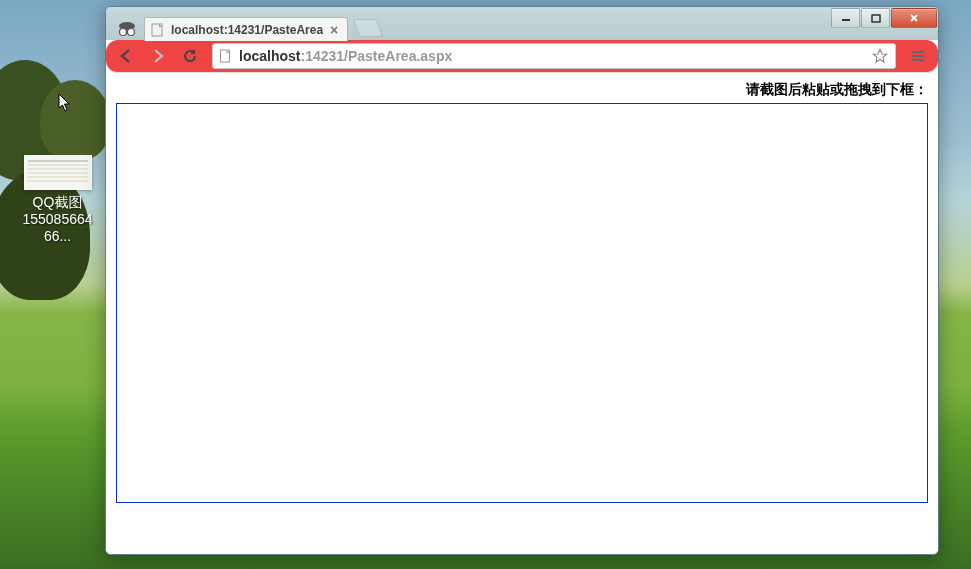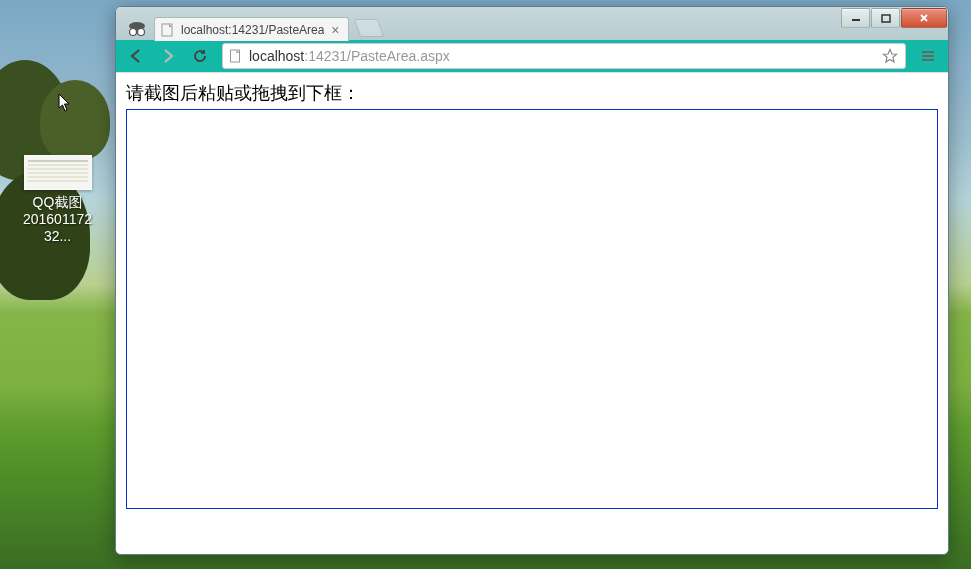--- a/index.html
+++ b/index.html
@@ -80,29 +80,30 @@
       position: absolute;
       left: 58px;
       top: 93px;
       pointer-events: none;
       z-index: 10;
     }
     
     
     .browser-window {
       position: absolute;
-      left: 115px;
+      left: 105px;
       top: 6px;
       width: 834px;
       height: 549px;
       background: #fff;
       border: 1px solid #5a8090;
       border-radius: 6px;
       box-shadow: 0 4px 20px rgba(0,0,0,0.35);
       overflow: hidden;
+      font-weight: bold;
     }
     
     
     .titlebar {
       height: 33px;
       background: linear-gradient(to bottom, #c8d8dc 0%, #b8ccd0 100%);
       position: relative;
       display: flex;
       align-items: flex-end;
     }
@@ -193,26 +194,27 @@
     .winctl.close {
       width: 46px;
       background: linear-gradient(to bottom, #e89080, #d05030);
       color: #fff;
       box-shadow: inset 0 1px 0 rgba(255,255,255,0.3);
     }
     
     
     .toolbar {
       height: 33px;
-      background: #14b8a6;
+      background: #ef4444;
       border-bottom: 1px solid #ddd;
       display: flex;
       align-items: center;
       padding: 0 6px;
       gap: 4px;
+      border-radius: 12px;
     }
     .nav-btn {
       width: 28px;
       height: 28px;
       display: flex;
       align-items: center;
       justify-content: center;
       cursor: pointer;
       color: #555;
       border-radius: 2px;
@@ -263,44 +265,45 @@
     }
     
     
     .page-content {
       padding: 8px 10px;
       height: calc(100% - 66px);
       background: #fff;
       font-family: Arial, "Microsoft YaHei", sans-serif;
     }
     .instruction {
-      font-size: 18px;
+      font-size: 14px;
       color: #000;
       margin-bottom: 4px;
+      text-align: right;
     }
     .paste-box {
       width: 100%;
       height: 400px;
       border: 1px solid #0033cc;
       background: #fff;
     }
   </style>
 </head>
 <body>
 
 <div class="scenery-trees">
   <div class="tree-blob tree1"></div>
   <div class="tree-blob tree2"></div>
   <div class="tree-blob tree3"></div>
 </div>
 
 <div class="desktop-icon">
   <div class="desktop-icon-thumb"></div>
   <div class="desktop-icon-label">QQ截图</div>
-  <div class="desktop-icon-label">20160117232...</div>
+  <div class="desktop-icon-label">15508566466...</div>
 </div>
 
 <div class="mouse-cursor">
   <svg width="16" height="20" viewBox="0 0 16 20">
     <path d="M1 1 L1 15 L4.5 12 L7 18 L9 17 L6.5 11 L11 11 Z" fill="white" stroke="black" stroke-width="1"></path>
   </svg>
 </div>
 
 <div class="browser-window">
 

